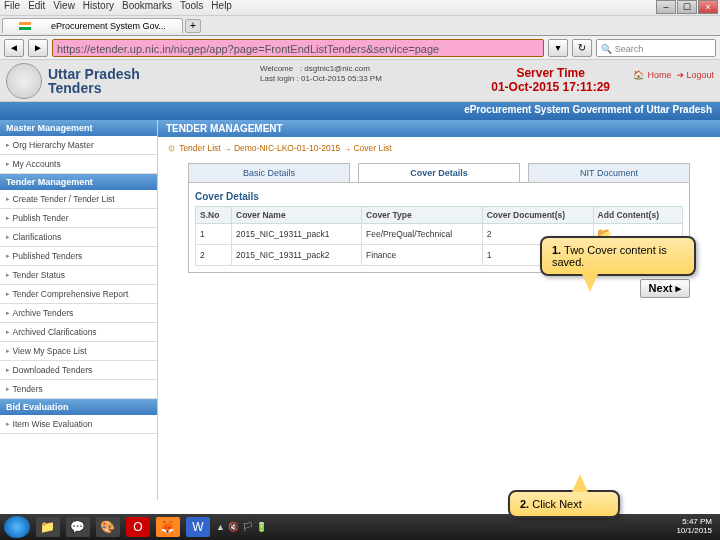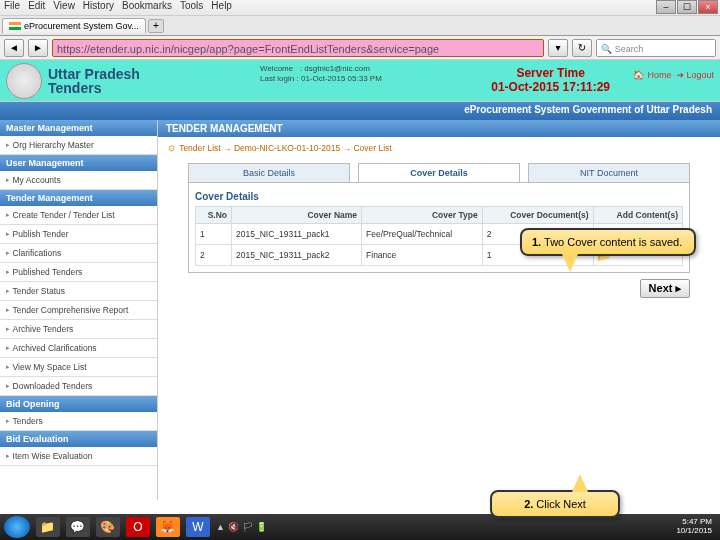--- a/index.html
+++ b/index.html
@@ -3,28 +3,28 @@
 <meta charset="utf-8">
 <style>
 *{margin:0;padding:0;box-sizing:border-box;font-family:Arial,sans-serif}
 body{width:720px;height:540px;overflow:hidden;background:#fff;font-size:10px;position:relative}
 .menubar{background:linear-gradient(#f5f5f5,#e8e8e8);height:16px;display:flex;align-items:flex-start;padding:0 4px;gap:8px;border-bottom:1px solid #ccc}
 .menubar span{color:#333;font-size:10px}
 .winbtns{position:absolute;right:2px;top:0;display:flex;gap:1px}
 .winbtn{width:20px;height:14px;background:linear-gradient(#ddd,#bbb);border:1px solid #888;font-size:9px;text-align:center;line-height:12px}
 .winbtn.close{background:linear-gradient(#e88,#c44);color:#fff}
 .tabbar{background:#e8e8e8;height:20px;display:flex;align-items:center;padding:0 2px;border-bottom:1px solid #999}
-.tab{background:linear-gradient(#fff,#eee);border:1px solid #aaa;border-bottom:none;border-radius:3px 3px 0 0;padding:2px 6px;font-size:9px;display:flex;align-items:center;gap:3px}
+.tab{background:linear-gradient(#fff,#eee);border:1px solid #aaa;border-bottom:none;border-radius:3px 3px 0 0;padding:2px 16px;font-size:9px;display:flex;align-items:center;gap:20px}
 .flag{width:12px;height:8px;background:linear-gradient(#f93 33%,#fff 33% 66%,#0a4 66%)}
 .tabplus{background:#ddd;border:1px solid #aaa;border-radius:2px;width:16px;height:14px;text-align:center;line-height:12px;margin-left:2px}
 .urlbar{background:#f0f0f0;height:24px;display:flex;align-items:center;padding:2px 4px;gap:4px;border-bottom:1px solid #ccc}
 .navbtn{width:20px;height:18px;background:linear-gradient(#fff,#ddd);border:1px solid #999;border-radius:2px;text-align:center;line-height:16px;font-size:10px}
 .urlinput{flex:1;height:18px;background:#f9a8d4;border:1px solid #a16207;border-radius:2px;padding:0 4px;font-size:11px;line-height:18px;color:#555}
 .searchbox{width:120px;height:18px;background:#fff;border:1px solid #999;border-radius:2px;padding:0 4px;font-size:9px;color:#888;line-height:18px}
-.sitehead{height:42px;background:#5eead4;border-bottom:1px solid #ccc;display:flex;align-items:center;padding:0 6px;position:relative}
+.sitehead{height:42px;background:#e5e5e5;border-bottom:1px solid #ccc;display:flex;align-items:center;padding:0 6px;position:relative}
 .logo{width:36px;height:36px;border:1px solid #999;border-radius:50%;background:radial-gradient(#eee,#ccc);margin-right:6px}
 .sitetitle{font-size:14px;font-weight:bold;color:#2a4d7a;line-height:1}
 .usermeta{position:absolute;left:260px;top:4px;font-size:8px;color:#444;line-height:1.3}
 .servertime{position:absolute;right:110px;top:6px;font-size:12px;text-align:center}
 .servertime .lbl{color:#b00;font-weight:bold}
 .servertime .val{color:#b00;font-weight:bold}
 .homelinks{position:absolute;right:6px;top:10px;font-size:9px;color:#c33}
 .bluebar{background:linear-gradient(#4a8ac9,#2d6cb0);height:18px;color:#fff;font-size:10px;text-align:right;padding:2px 8px;font-weight:bold}
 .mainarea{display:flex;height:380px}
 .sidebar{width:158px;background:#fff;border-right:1px solid #ccc;overflow:hidden}
@@ -34,28 +34,28 @@
 .content{flex:1;background:#fff;padding:0;position:relative}
 .pagetitle{background:linear-gradient(#6ba7dd,#3d7cbf);color:#fff;font-size:10px;font-weight:bold;padding:3px 8px}
 .breadcrumb{padding:6px 10px;font-size:8.5px;color:#b60;display:flex;align-items:center;gap:4px}
 .breadcrumb::before{content:"⊙";color:#c80}
 .tabs3{display:flex;margin:4px 30px 0;gap:8px}
 .tab3{flex:1;text-align:center;padding:4px;font-size:9px;background:#e8eef5;border:1px solid #bbb;border-bottom:none;color:#2a5a8a}
 .tab3.active{background:#fff;font-weight:bold}
 .panel{margin:0 30px;border:1px solid #bbb;background:#fff;padding:6px}
 .panelhead{font-size:10px;font-weight:bold;color:#2a5a8a;padding:2px 0 4px}
 .tbl{width:100%;border-collapse:collapse;font-size:8.5px}
-.tbl th{text-align:right;padding:3px 4px;color:#444;background:#eef3f8;border:1px solid #cdd}
+.tbl th{text-align:left;padding:3px 4px;color:#444;background:#eef3f8;border:1px solid #cdd}
 .tbl td{padding:3px 4px;border:1px solid #ddd;color:#333}
 .foldericon{color:#e90;font-size:12px}
 .nextbtn{float:right;margin:6px 30px 0 0;background:linear-gradient(#fff,#ddd);border:1px solid #999;border-radius:2px;padding:2px 8px;font-size:11px;font-weight:bold}
 .callout{position:absolute;background:linear-gradient(#ffe9a8,#ffd766);border:2px solid #333;border-radius:8px;padding:6px 10px;font-size:11px;box-shadow:2px 2px 4px rgba(0,0,0,.3);z-index:10}
-.callout1{top:108px;right:24px;width:176px}
+.callout1{top:116px;right:24px;width:156px}
 .callout2{top:300px;left:170px;width:200px}
-.callout3{top:370px;right:100px;width:130px;text-align:center}
+.callout3{top:370px;right:100px;width:112px;}
 .callout .ptr{position:absolute;width:0;height:0}
 .callout1 .ptr{bottom:-18px;left:40px;border-left:8px solid transparent;border-right:8px solid transparent;border-top:18px solid #ffd766}
 .callout3 .ptr{top:-18px;right:30px;border-left:8px solid transparent;border-right:8px solid transparent;border-bottom:18px solid #ffd766}
 .taskbar{position:absolute;bottom:0;left:0;right:0;height:26px;background:linear-gradient(#3a3a3a,#1a1a1a);display:flex;align-items:center;padding:0 4px;gap:6px}
 .startbtn{width:26px;height:22px;background:radial-gradient(circle,#5bf,#05a);border-radius:50%}
 .tbicon{width:24px;height:20px;background:#444;border-radius:2px;display:flex;align-items:center;justify-content:center;font-size:12px}
 .tbclock{margin-left:auto;color:#fff;font-size:8px;text-align:right;line-height:1.1;padding-right:4px}
 .trayicons{display:flex;gap:3px;color:#ccc;font-size:9px;align-items:center}
 </style>
 </head>
@@ -111,34 +111,32 @@
     <span>➜ Logout</span>
   </div>
 </div>
 
 <div class="bluebar">eProcurement System Government of Uttar Pradesh</div>
 
 <div class="mainarea">
   <div class="sidebar" id="sidebar">
       <div class="sidehead">Master Management</div>
       <div class="sideitem">Org Hierarchy Master</div>
-      <div class="sidehead">User Management</div>
       <div class="sideitem">My Accounts</div>
       <div class="sidehead">Tender Management</div>
       <div class="sideitem">Create Tender / Tender List</div>
       <div class="sideitem">Publish Tender</div>
       <div class="sideitem">Clarifications</div>
       <div class="sideitem">Published Tenders</div>
       <div class="sideitem">Tender Status</div>
       <div class="sideitem">Tender Comprehensive Report</div>
       <div class="sideitem">Archive Tenders</div>
       <div class="sideitem">Archived Clarifications</div>
       <div class="sideitem">View My Space List</div>
       <div class="sideitem">Downloaded Tenders</div>
-      <div class="sidehead">Bid Opening</div>
       <div class="sideitem">Tenders</div>
       <div class="sidehead">Bid Evaluation</div>
       <div class="sideitem">Item Wise Evaluation</div>
     </div>
   <div class="content">
     <div class="pagetitle">TENDER MANAGEMENT</div>
     <div class="breadcrumb">Tender List → Demo-NIC-LKO-01-10-2015 → Cover List</div>
     <div class="tabs3">
       <div class="tab3">Basic Details</div>
       <div class="tab3 active">Cover Details</div>

